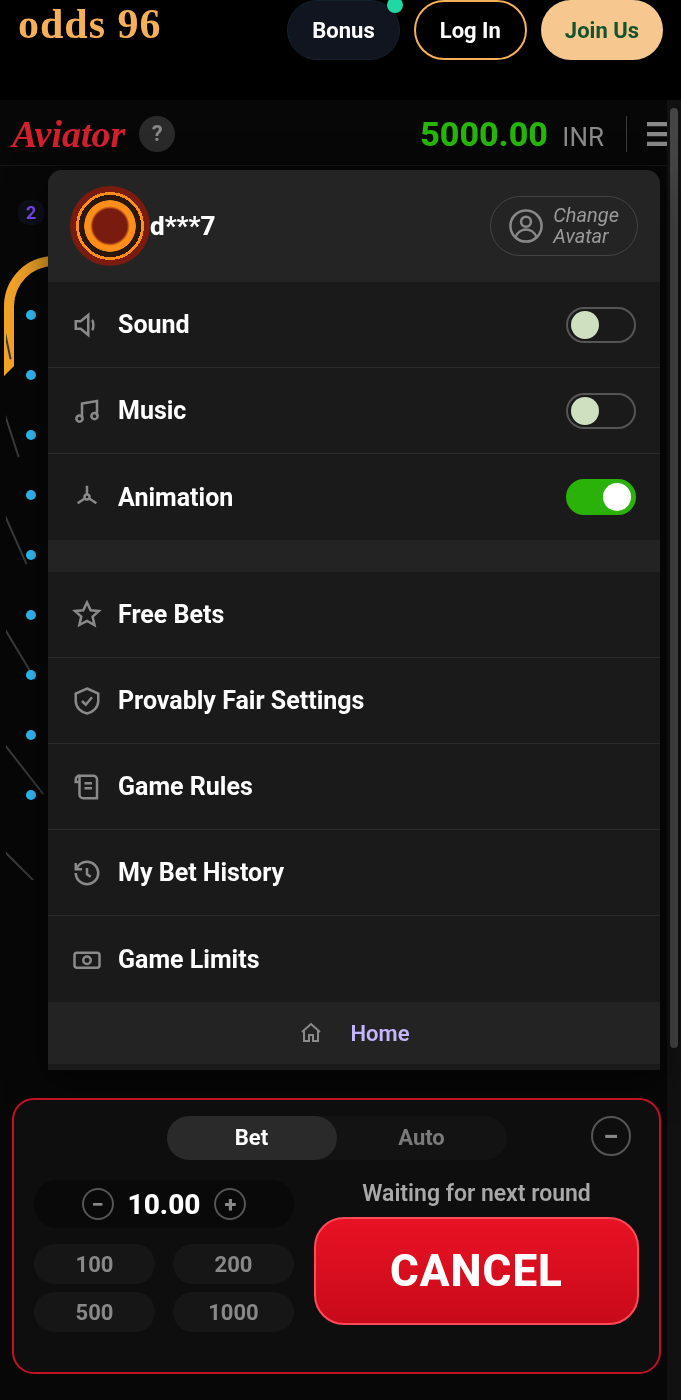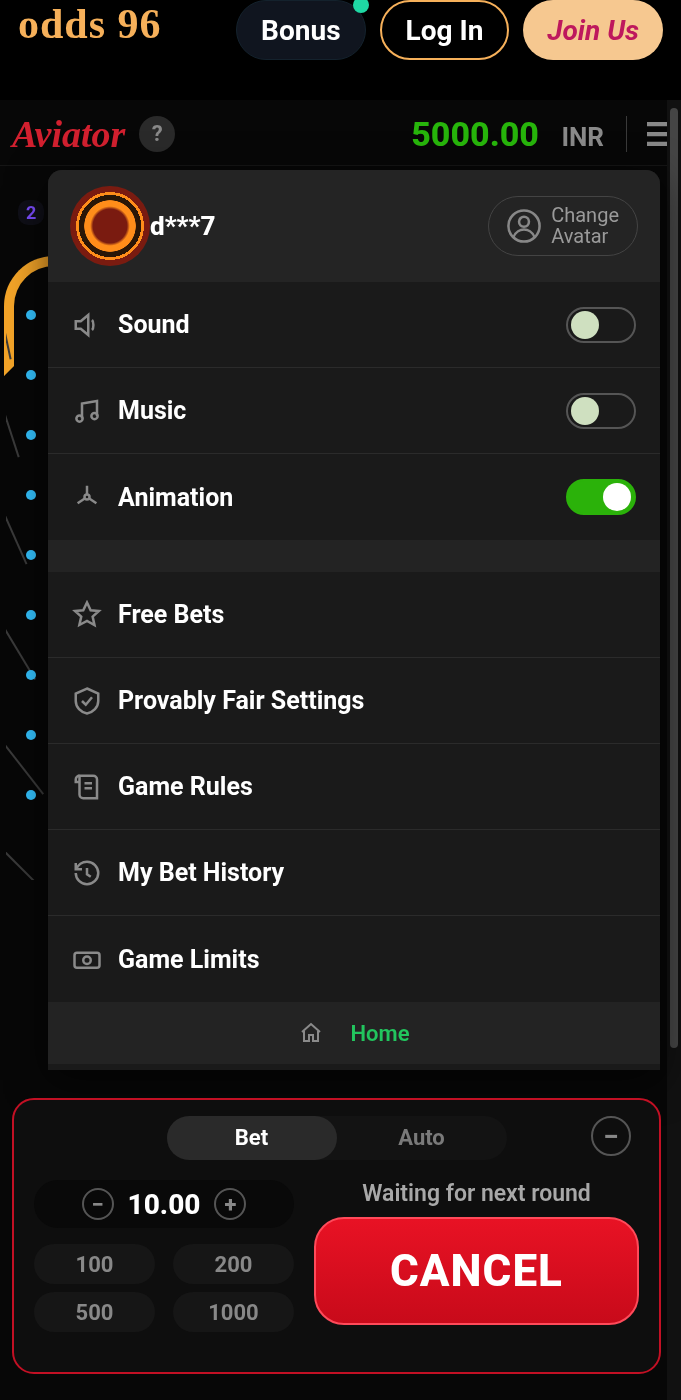--- a/index.html
+++ b/index.html
@@ -1,65 +1,65 @@
 <!DOCTYPE html>
 <html><head>
 <meta charset="utf-8">
 <style>
   * { box-sizing: border-box; margin: 0; padding: 0; }
   html, body { width: 681px; height: 1400px; background: #000; font-family: -apple-system, Segoe UI, Roboto, Arial, sans-serif; overflow: hidden; color: #fff; }
   .topbar { display: flex; height: 100px; padding: 0 18px; gap: 14px; background: #000; }
   .logo { font-family: Georgia, serif; font-size: 42px; font-weight: 700; color: #f6b05a; letter-spacing: 1px; flex: 1; }
-  .btn { display: inline-flex; align-items: center; justify-content: center; height: 60px; border-radius: 32px; font-size: 28px; font-weight: 700; padding: 12px 24px; white-space: nowrap; }
+  .btn { display: inline-flex; align-items: center; justify-content: center; height: 60px; border-radius: 32px; font-size: 22px; font-weight: 700; padding: 12px 24px; white-space: nowrap; }
   .btn-bonus { background: #10151f; color: #fff; border: 1px solid #14222d; position: relative; }
   .btn-bonus::after { content: ""; position: absolute; top: -4px; right: -4px; width: 16px; height: 16px; background: #1fd8a4; border-radius: 50%; }
   .btn-login { background: #000; color: #fff; border: 2px solid #f6b05a; }
-  .btn-join { background: #f6c890; color: #be185d; border: none; font-style: italic; }
+  .btn-join { background: #f6c890; color: #14532d; border: none; }
 
   .gamewrap { position: relative; width: 681px; height: 1300px; background: #070707; }
 
   .gamehdr { display: flex; align-items: center; height: 66px; padding: 2px 0 0 12px; border-bottom: 1px solid rgba(255,255,255,0.06); }
   .gamehdr .gametitle { font-family: Georgia, serif; font-size: 38px; font-style: italic; font-weight: 800; color: #d2202f; }
   .help { width: 36px; height: 36px; border-radius: 50%; background: #2a2a2a; color: #888; display: inline-flex; align-items: center; justify-content: center; margin-left: 14px; font-size: 22px; font-weight: 700; }
   .balance { margin-left: auto; color: #27b50b; font-size: 34px; font-weight: 800; }
-  .balance .cur { color: #8a8a8a; font-size: 26px; font-weight: 700; margin-left: 14px; }
+  .balance .cur { color: #8a8a8a; font-size: 26px; font-weight: 400; margin-left: 6px; }
   .menubtn { margin-left: 22px; padding-left: 20px; border-left: 1px solid #3a3a3a; height: 36px; display: flex; align-items: center; }
   .menubtn svg { width: 34px; height: 26px; }
   .scroll { width: 14px; height: 100%; position: absolute; right: 0; top: 0; background: #111; }
   .scroll .thumb { position: absolute; left: 3px; right: 3px; top: 8px; height: 940px; background: #454545; border-radius: 4px; }
 
   .bg-chips { position: absolute; left: 18px; top: 100px; display: flex; gap: 4px; }
   .bg-chip { background: #0f0f17; border-radius: 10px; padding: 2px 8px; font-size: 18px; font-weight: 700; color: #7c4dff; }
   .bg-rays { position: absolute; left: 6px; top: 160px; width: 44px; height: 620px; overflow: hidden; }
   .ray { position: absolute; left: -12px; width: 80px; height: 2px; background: #3a3a3a; transform-origin: left center; }
   .dots { position: absolute; left: 26px; top: 210px; display: flex; flex-direction: column; gap: 50px; }
   .dot { width: 10px; height: 10px; background: #34c3ff; border-radius: 50%; }
   .arc { position: absolute; left: 4px; top: 156px; width: 70px; height: 120px; border: 10px solid transparent; border-top: 10px solid #f3a428; border-left: 10px solid #f3a428; border-radius: 50px 0 0 0; }
 
   .overlay { position: absolute; left: 48px; top: 70px; width: 612px; height: 900px; background: #1a1a1a; border-radius: 14px 14px 0 0; box-shadow: 0 10px 40px rgba(0,0,0,0.6); overflow: hidden; }
   .ovhdr { display: flex; align-items: center; padding: 16px 22px; background: #242424; }
   .avatar { width: 80px; height: 80px; border-radius: 50%; background: radial-gradient(circle at center, #7a1b10 0 30%, #ff8d1a 35% 45%, #2a1707 46% 55%, #ff8d1a 55% 60%, #7a1b10 60% 100%); }
   .uname { font-size: 26px; font-weight: 800; }
   .chgav { margin-left: auto; display: flex; align-items: center; gap: 10px; border: 1px solid #444; border-radius: 40px; padding: 8px 18px; color: #9a9a9a; }
   .chgav .avicon { width: 34px; height: 34px; }
-  .chgav .txt { display: flex; flex-direction: column; line-height: 1.05; font-size: 20px; }
+  .chgav .txt { display: flex; flex-direction: column; line-height: 1.05; font-size: 20px; font-style: italic; }
 
   .settings { background: #1a1a1a; }
   .row { display: flex; align-items: center; height: 86px; padding: 0 24px; border-bottom: 1px solid #2b2b2b; }
   .row:last-child { border-bottom: none; }
   .row .ricon { width: 30px; height: 30px; color: #8a8a8a; margin-right: 16px; flex: none; }
   .row .rtxt { font-size: 25px; font-weight: 700; color: #fff; }
   .toggle { margin-left: auto; width: 70px; height: 36px; border-radius: 20px; position: relative; border: 2px solid #555; background: #1a1a1a; }
   .toggle .knob { position: absolute; top: 2px; width: 28px; height: 28px; border-radius: 50%; background: #cfe0c0; }
   .toggle.off .knob { left: 3px; }
   .toggle.on { background: #2bb20a; border-color: #2bb20a; }
   .toggle.on .knob { right: 3px; background: #fff; }
   .spacer { height: 32px; background: #232323; }
 
-  .ovfoot { height: 62px; background: #232323; display: flex; align-items: center; justify-content: center; gap: 28px; color: #22c55e; font-size: 22px; font-weight: 600; }
+  .ovfoot { height: 62px; background: #232323; display: flex; align-items: center; justify-content: center; gap: 28px; color: #c4b5fd; font-size: 22px; font-weight: 600; }
   .ovfoot svg { width: 24px; height: 24px; }
 
   .betpanel { position: absolute; left: 12px; right: 20px; bottom: 26px; height: 276px; border: 2px solid #c21024; border-radius: 22px; padding: 16px 20px 14px; background: #0e0e0e; }
   .tabs { display: flex; align-items: center; gap: 0; background: #131313; border-radius: 30px; width: 340px; height: 44px; margin: 0 auto; position: relative; }
   .tab { flex: 1; text-align: center; font-size: 22px; font-weight: 700; color: #7a7a7a; line-height: 44px; border-radius: 30px; }
   .tab.active { background: #2a2a2a; color: #fff; }
   .minus-circle { position: absolute; top: 16px; right: 28px; width: 40px; height: 40px; border: 2px solid #555; border-radius: 50%; display: flex; align-items: center; justify-content: center; color: #888; font-size: 28px; font-weight: 700; }
   .betbody { display: flex; align-items: flex-start; gap: 20px; margin-top: 20px; }
   .leftcol { width: 260px; }
   .amtrow { display: flex; align-items: center; justify-content: center; gap: 14px; background: #090909; border-radius: 30px; height: 48px; }

